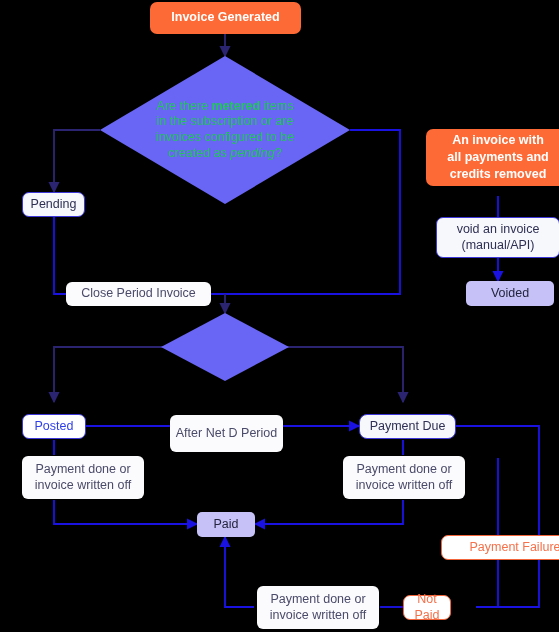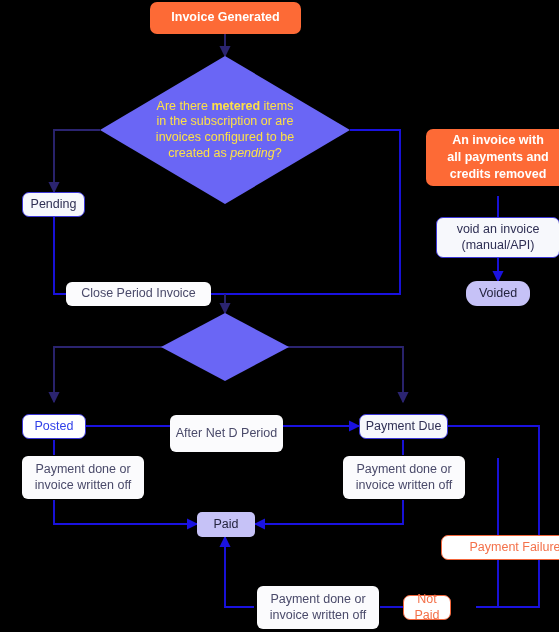--- a/index.html
+++ b/index.html
@@ -39,21 +39,21 @@
     background: #fd6a36;
     color: #ffffff;
     font-weight: bold;
     border-radius: 7px;
     font-size: 12.5px;
   }
 
   
   .n-diamond {
     background: transparent;
-    color: #fde047;
+    color: #22c55e;
     font-size: 12.5px;
   }
   .n-diamond .dia-shape {
     position: absolute;
     left: 0; top: 0;
     width: 100%; height: 100%;
     background: #6366f1;
     background: #6a66f5;
     clip-path: polygon(50% 0%, 100% 50%, 50% 100%, 0% 50%);
   }
@@ -172,41 +172,41 @@
     <span>An invoice with
 all payments and
 credits removed</span>
   </div>
 
   <div class="node n-state" style="left:422px; top:217px; width:124px; height:41px;">
     <span>void an invoice
 (manual/API)</span>
   </div>
 
-  <div class="node n-lav" style="left:452px; top:281px; width:64px; height:25px;border-radius:11px;">
+  <div class="node n-lav" style="left:452px; top:281px; width:88px; height:25px;">
     <span>Voided</span>
   </div>
 
   <div class="edge-label" style="left:52px; top:282px; width:145px; height:24px;">
     <span>Close Period Invoice</span>
   </div>
 
   <div class="node n-diamond" style="left:147px; top:313px; width:128px; height:68px;">
     <span class="dia-shape"></span>
   </div>
 
   <div class="node n-state accent-blue" style="left:8px; top:414px; width:64px; height:25px;">
     <span>Posted</span>
   </div>
 
   <div class="edge-label" style="left:156px; top:415px; width:113px; height:37px;">
     <span>After Net D Period</span>
   </div>
 
-  <div class="node n-state" style="left:345px; top:414px; width:89px; height:25px;">
+  <div class="node n-state" style="left:345px; top:414px; width:97px; height:25px;border-radius:8px;">
     <span>Payment Due</span>
   </div>
 
   <div class="edge-label" style="left:8px; top:456px; width:122px; height:43px;">
     <span>Payment done or
 invoice written off</span>
   </div>
 
   <div class="edge-label" style="left:329px; top:456px; width:122px; height:43px;">
     <span>Payment done or

